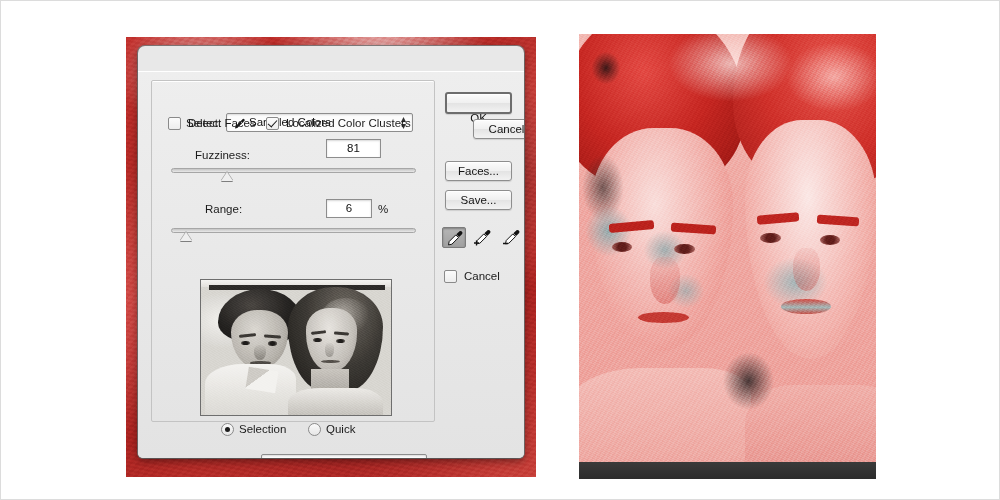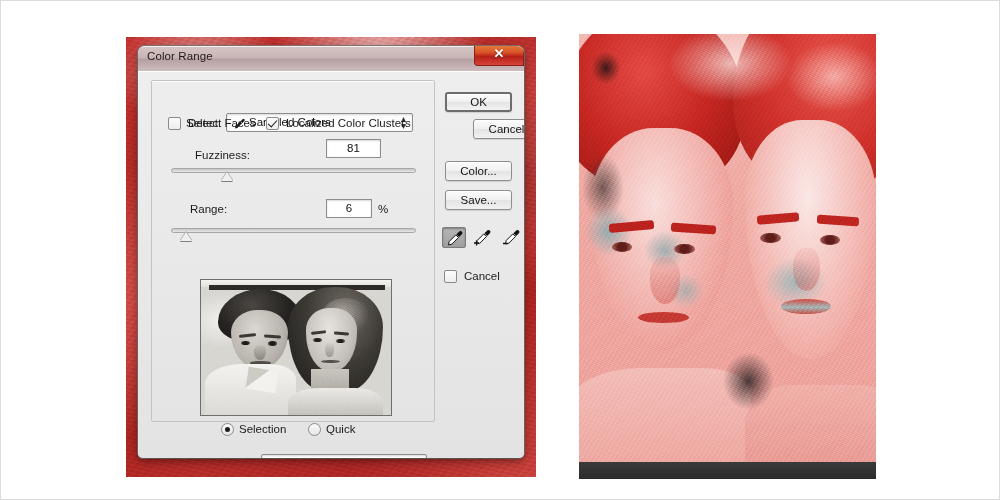--- a/index.html
+++ b/index.html
@@ -390,21 +390,21 @@
     font-size: 11.5px;
     color: #141414;
     text-align: center;
     box-sizing: border-box;
     padding-top: 3px;
     cursor: pointer;
     box-shadow: 0 1px 1px rgba(0,0,0,.12), inset 0 1px 0 #fff;
   }
   .btn.default {
     border: 2px solid #6d6d6d;
-    padding-top: 2px;
+    padding-top: 18px;
   }
 
   
   .eyed {
     position: absolute;
     width: 24px;
     height: 21px;
     box-sizing: border-box;
     cursor: pointer;
     border-radius: 2px;
@@ -531,26 +531,20 @@
 <body>
 
 <div id="canvas">
 
   <div id="left-photo">
     <div class="redfill"></div>
   </div>
 
   <div id="dialog">
 
-    <div id="titlebar">
-      <div class="title">Color Range</div>
-      <div id="closebtn">
-        <div class="x">✕</div>
-      </div>
-    </div>
 
     <div id="dlgbody">
 
       <div id="groupbox"></div>
 
       <div class="lbl" style="left:48px; top:45px;">Select:</div>
       <div class="combo" style="left:88px; top:41px; width:187px; height:19px;">
         <svg class="pipette-mini" viewBox="0 0 12 12">
           <path d="M9.6 1.1a1.4 1.4 0 0 1 1.9 1.9L9.3 5.2 7.4 3.3 9.6 1.1z" fill="#1a1a1a"></path>
           <path d="M6.9 3.8 8.8 5.7 3.6 10.9 1.1 11.4l.5-2.5L6.9 3.8z" fill="#1a1a1a"></path>
@@ -567,21 +561,21 @@
       <div class="cb checked" style="left:128px; top:45px;"></div>
       <div class="lbl" style="left:148px; top:45px;text-align:right;">Localized Color Clusters</div>
 
       <div class="lbl" style="left:57px; top:77px;">Fuzziness:</div>
       <div class="numfield" style="left:188px; top:67px; width:55px; height:19px;">81</div>
       <div class="slider" style="left:33px; top:96px; width:245px;">
         <div class="track"></div>
         <div class="thumb" id="fz-thumb" style="left: 23%;"></div>
       </div>
 
-      <div class="lbl" style="left:52px; top:131px;text-align:right;">Range:</div>
+      <div class="lbl" style="left:67px; top:131px;text-align:right;">Range:</div>
       <div class="numfield" style="left:188px; top:127px; width:46px; height:19px;">6</div>
       <div class="lbl" style="left:240px; top:131px;">%</div>
       <div class="slider" style="left:33px; top:156px; width:245px;">
         <div class="track"></div>
         <div class="thumb" id="rg-thumb" style="left: 6%;"></div>
       </div>
 
       <div id="thumb">
         <div class="scene">
           <div class="gbg"></div>
@@ -619,21 +613,21 @@
 
       <div class="combo" style="left:123px; top:382px; width:166px; height:19px;">
         <span class="ctext">Quick Mask</span>
         <span class="cdrop">
             <span>▴</span>
           </span>
       </div>
 
       <div class="btn default" style="left:307px; top:20px; width:67px; height:20px;">OK</div>
       <div class="btn" style="left:307px; top:47px; width:67px; height:20px;margin-left:28px;">Cancel</div>
-      <div class="btn" style="left:307px; top:89px; width:67px; height:20px;">Color...</div>
+      <div class="btn" style="left:307px; top:89px; width:67px; height:20px;">Faces...</div>
       <div class="btn" style="left:307px; top:118px; width:67px; height:20px;">Save...</div>
 
       <div class="eyed active" style="left:304px; top:155px;">
         <svg viewBox="0 0 24 21" width="24" height="21">
           <path d="M16.5 3.2a2 2 0 0 1 2.7 2.7l-3.1 3.1-2.7-2.7 3.1-3.1z" fill="#141414"></path>
           <path d="M12.8 6.9l2.7 2.7-6.6 6.6-3.4.7.7-3.4 6.6-6.6z" fill="#ffffff" stroke="#141414" stroke-width="1"></path>
         </svg>
       </div>
       <div class="eyed" style="left:333px; top:155px;">
         <svg viewBox="0 0 24 21" width="24" height="21">

